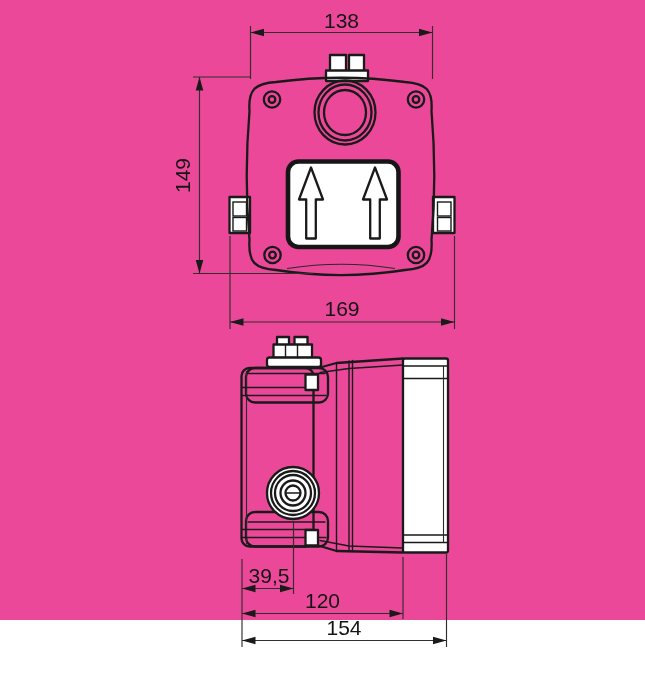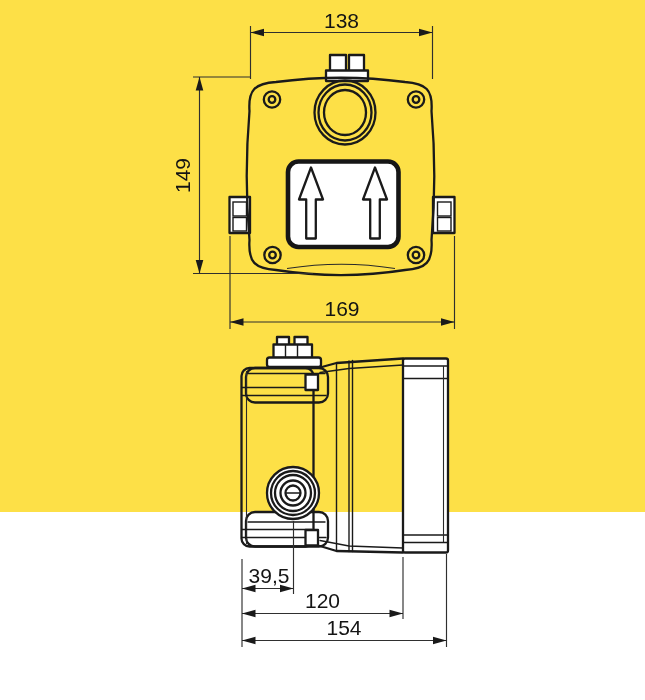--- a/index.html
+++ b/index.html
@@ -6,23 +6,23 @@
     margin: 0;
     padding: 0;
     background: #ffffff;
     width: 645px;
     height: 700px;
     overflow: hidden;
     font-family: "Liberation Sans", sans-serif;
   }
   #stage {
     width: 645px;
-    height: 512px;
+    height: 620px;
     position: relative;
-    background: #fde047;
+    background: #ec4899;
   }
   svg { display: block; }
   .outline   { fill: none; stroke: #1a1a1a; stroke-width: 2.3; stroke-linejoin: round; stroke-linecap: round; }
   .outline-w { fill: #ffffff; stroke: #1a1a1a; stroke-width: 2.3; stroke-linejoin: round; }
   .thick     { fill: #ffffff; stroke: #161616; stroke-width: 4.6; stroke-linejoin: round; }
   .detail    { fill: none; stroke: #1a1a1a; stroke-width: 1.4; stroke-linecap: round; }
   .fine      { fill: none; stroke: #2a2a2a; stroke-width: 1.1; }
   .dim       { fill: none; stroke: #2f2f2f; stroke-width: 1.15; }
   .dimarrow  { fill: #1a1a1a; stroke: none; }
   .dimtext   { fill: #141414; font-size: 21px; font-family: "Liberation Sans", sans-serif; }

